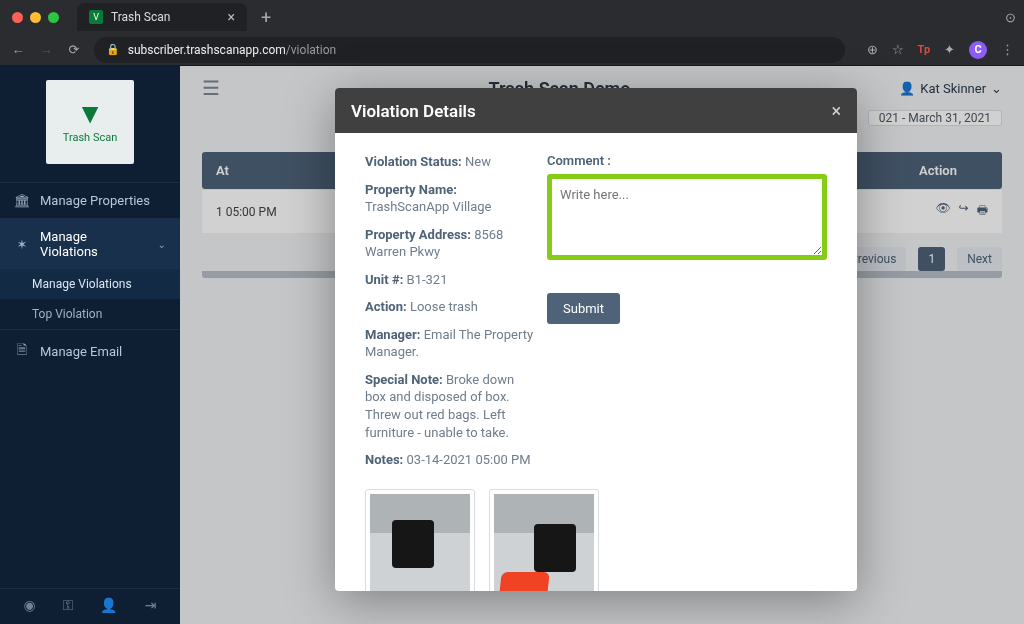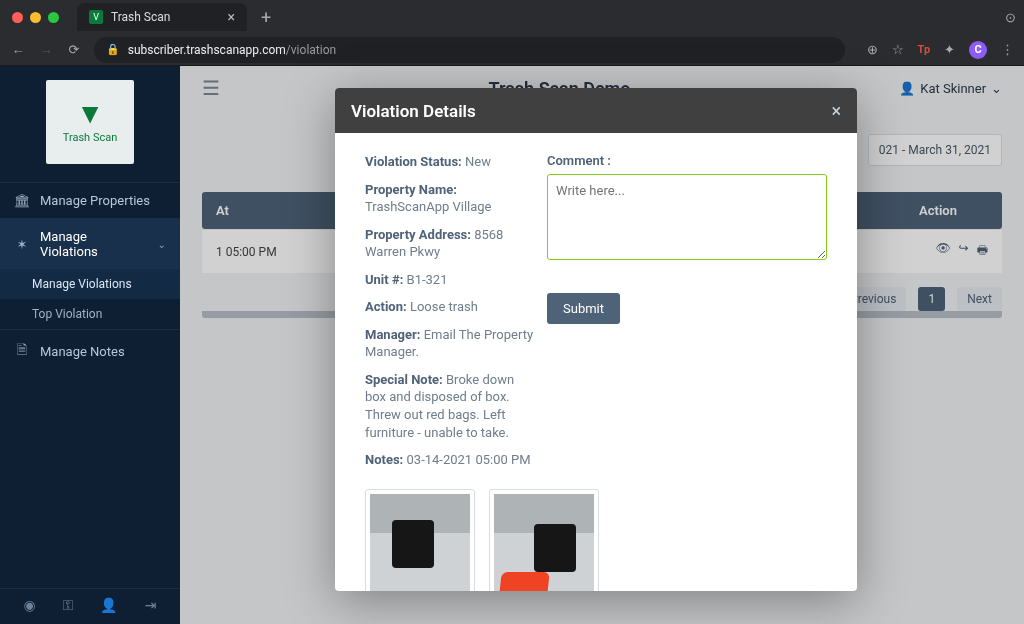--- a/index.html
+++ b/index.html
@@ -40,21 +40,21 @@
   .sub-item.active{background:#132a45;color:#dbe6f2}
   .sidebar-footer{margin-top:auto;display:flex;justify-content:space-around;padding:8px 10px 10px 10px;color:#6d8299;font-size:14px;border-top:1px solid #1a2d44}
   .nav-ico{width:16px;display:inline-flex;justify-content:center;color:#9db1c7}
   
   .main{flex:1;position:relative;background:#f0f2f5}
   .overlay{position:absolute;inset:0;background:rgba(0,0,0,0.18)}
   .topbar{display:flex;align-items:center;padding:10px 22px;gap:14px}
   .burger{font-size:20px;color:#7b8793}
   .brand{flex:1;text-align:center;font-size:18px;color:#2b3a4a;font-weight:600}
   .user{display:flex;align-items:center;gap:5px;color:#2b3a4a;font-size:13px}
-  .date-chip{margin:24px 22px 0 auto;width:fit-content;background:#fff;border:1px solid #d6dde4;border-radius:3px;padding:8px 10px;font-size:12px;color:#495866}
+  .date-chip{margin:0 22px 0 auto;width:fit-content;background:#fff;border:1px solid #d6dde4;border-radius:3px;padding:0 10px;font-size:12px;color:#495866}
   .tbl-head{margin:26px 22px 0 22px;background:#4e6278;color:#fff;display:flex;padding:11px 14px;border-radius:3px;font-size:13px;font-weight:600}
   .tbl-head .col-at{flex:1}
   .tbl-head .col-act{width:100px;text-align:center}
   .tbl-row{margin:0 22px;background:#fff;display:flex;align-items:center;padding:11px 14px;font-size:12px;color:#444;border-top:1px solid #eee}
   .tbl-row .actions{display:flex;gap:8px;color:#4e6278;width:100px;justify-content:flex-end}
   .pager-wrap{margin:14px 22px 0 22px;display:flex;justify-content:flex-end}
   .pager{display:flex;gap:12px}
   .pager .btn{background:#e6eaef;color:#4e6278;padding:5px 10px;border-radius:3px;font-size:12px}
   .pager .btn.active{background:#4e6278;color:#fff}
   .pager-shadow{height:7px;background:#b7bfc9;margin:0 22px;border-radius:0 0 3px 3px}
@@ -65,21 +65,21 @@
   .modal-head{background:#404040;color:#fff;padding:12px 16px;display:flex;align-items:center}
   .modal-head h2{font-size:17px;font-weight:600}
   .modal-head .x{margin-left:auto;color:#c7d1da;font-size:18px}
   .modal-body{flex:1;padding:20px 30px 10px 30px;display:flex;gap:12px;color:#4e6278}
   .left{flex:1}
   .right{width:280px}
   .field{font-size:13px;margin-bottom:10px;line-height:1.35}
   .field b{color:#4e6278}
   .field span{color:#6f7d8c}
   .lbl{font-size:13px;font-weight:600;margin-bottom:6px;color:#4e6278}
-  textarea{width:100%;height:86px;border:1px solid #84cc16;border-radius:3px;padding:8px;font-size:13px;resize:both;font-family:inherit;color:#444}
+  textarea{width:100%;height:86px;border:5px solid #84cc16;border-radius:3px;padding:8px;font-size:13px;resize:both;font-family:inherit;color:#444}
   .submit{margin-top:30px;background:#4e6278;border:none;color:#fff;padding:8px 16px;border-radius:3px;font-size:13px}
   .photos{display:flex;gap:14px;padding:0 30px 24px 30px}
   .photo{width:110px;height:148px;border:1px solid #d6dde4;border-radius:3px;padding:4px;background:#fff;position:relative}
   .pimg{width:100%;height:100%;background:linear-gradient(#aeb3b6 0 28%, #cfd2d4 28% 100%);position:relative;overflow:hidden}
   .can{position:absolute;top:26px;width:42px;height:48px;background:#161616;border-radius:4px}
   .bag{position:absolute;bottom:14px;width:48px;height:32px;background:#ef4323;border-radius:6px;transform:skewX(-6deg)}
   .photo1 .can{left:22px}
   .photo2 .can{left:40px;top:30px}.photo2 .bag{left:6px;bottom:28px}
 </style>
 </head>
@@ -133,21 +133,21 @@
     </div>
     <div class="nav-item active">
       <span class="nav-ico">✶</span>
       <span>Manage Violations</span>
       <span class="chev">⌄</span>
     </div>
     <div class="sub-item active">Manage Violations</div>
     <div class="sub-item">Top Violation</div>
     <div class="nav-item">
       <span class="nav-ico">🗎</span>
-      <span>Manage Notes</span>
+      <span>Manage Email</span>
     </div>
     <div class="sidebar-footer">
       <span>◉</span>
       <span>⚿</span>
       <span>👤</span>
       <span>⇥</span>
     </div>
   </div>
 
   <div class="main">

